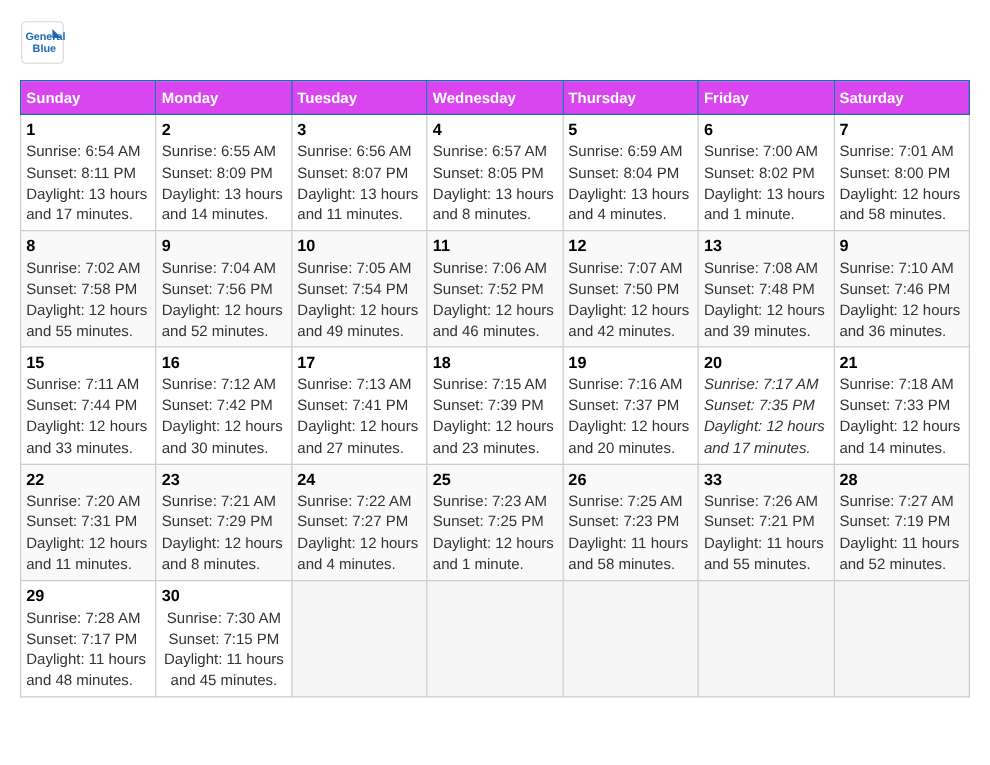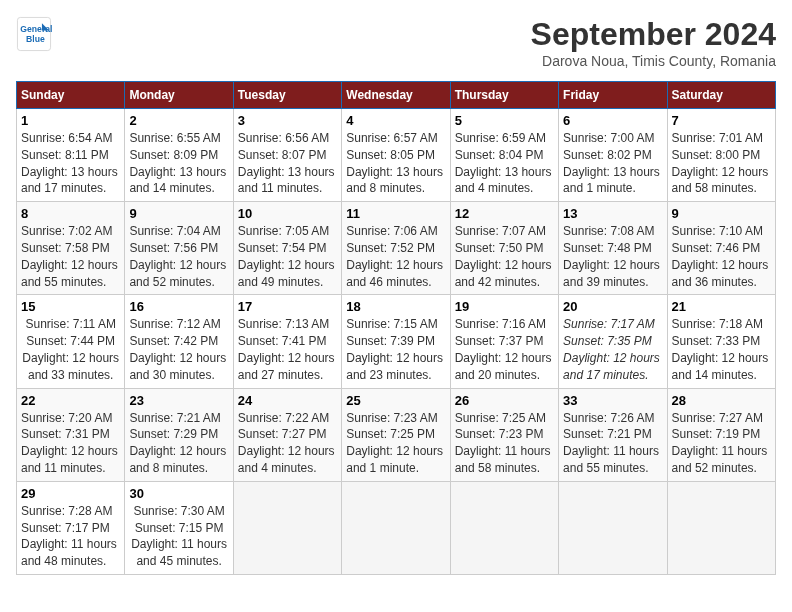--- a/index.html
+++ b/index.html
@@ -36,21 +36,21 @@
     .subtitle {
       font-size: 14px;
       color: #555;
     }
     table {
       width: 100%;
       border-collapse: collapse;
       font-size: 10px;
     }
     thead tr {
-      background-color: #7f1d1d;
+      background-color: #d946ef;
       color: #fff;
     }
     thead th {
       padding: 6px 4px;
       text-align: left;
       font-size: 12px;
       font-weight: bold;
       border: 1px solid #1a6bb5;
     }
     tbody tr {
@@ -87,24 +87,20 @@
 <body>
 
 <div class="header-area">
   <div class="logo">
     <svg class="logo-icon" viewBox="0 0 50 50">
       <rect x="2" y="2" width="46" height="46" rx="4" fill="#fff" stroke="#ccc" stroke-width="1"></rect>
       <text x="6" y="22" font-family="Arial" font-size="12" font-weight="bold" fill="#1a6bb5">General</text>
       <text x="14" y="36" font-family="Arial" font-size="12" font-weight="bold" fill="#1a6bb5">Blue</text>
       <polygon points="36,10 46,20 36,20" fill="#1a6bb5"></polygon>
     </svg>
-  </div>
-  <div class="title-area">
-    <div class="month-title">September 2024</div>
-    <div class="subtitle">Darova Noua, Timis County, Romania</div>
   </div>
 </div>
 
 <table>
   <thead>
     <tr>
       <th>Sunday</th>
       <th>Monday</th>
       <th>Tuesday</th>
       <th>Wednesday</th>
@@ -212,21 +208,21 @@
           <span class="day-num">9</span>
           <div class="day-info" style="white-space: pre-line;">Sunrise: 7:10 AM
 Sunset: 7:46 PM
 Daylight: 12 hours
 and 36 minutes.</div>
         </td>
       </tr>
       <tr>
         <td>
           <span class="day-num">15</span>
-          <div class="day-info" style="white-space: pre-line; text-align: center;">Sunrise: 7:11 AM
+          <div class="day-info" style="white-space: pre-line;">Sunrise: 7:11 AM
 Sunset: 7:44 PM
 Daylight: 12 hours
 and 33 minutes.</div>
         </td>
         <td>
           <span class="day-num">16</span>
           <div class="day-info" style="white-space: pre-line;">Sunrise: 7:12 AM
 Sunset: 7:42 PM
 Daylight: 12 hours
 and 30 minutes.</div>

